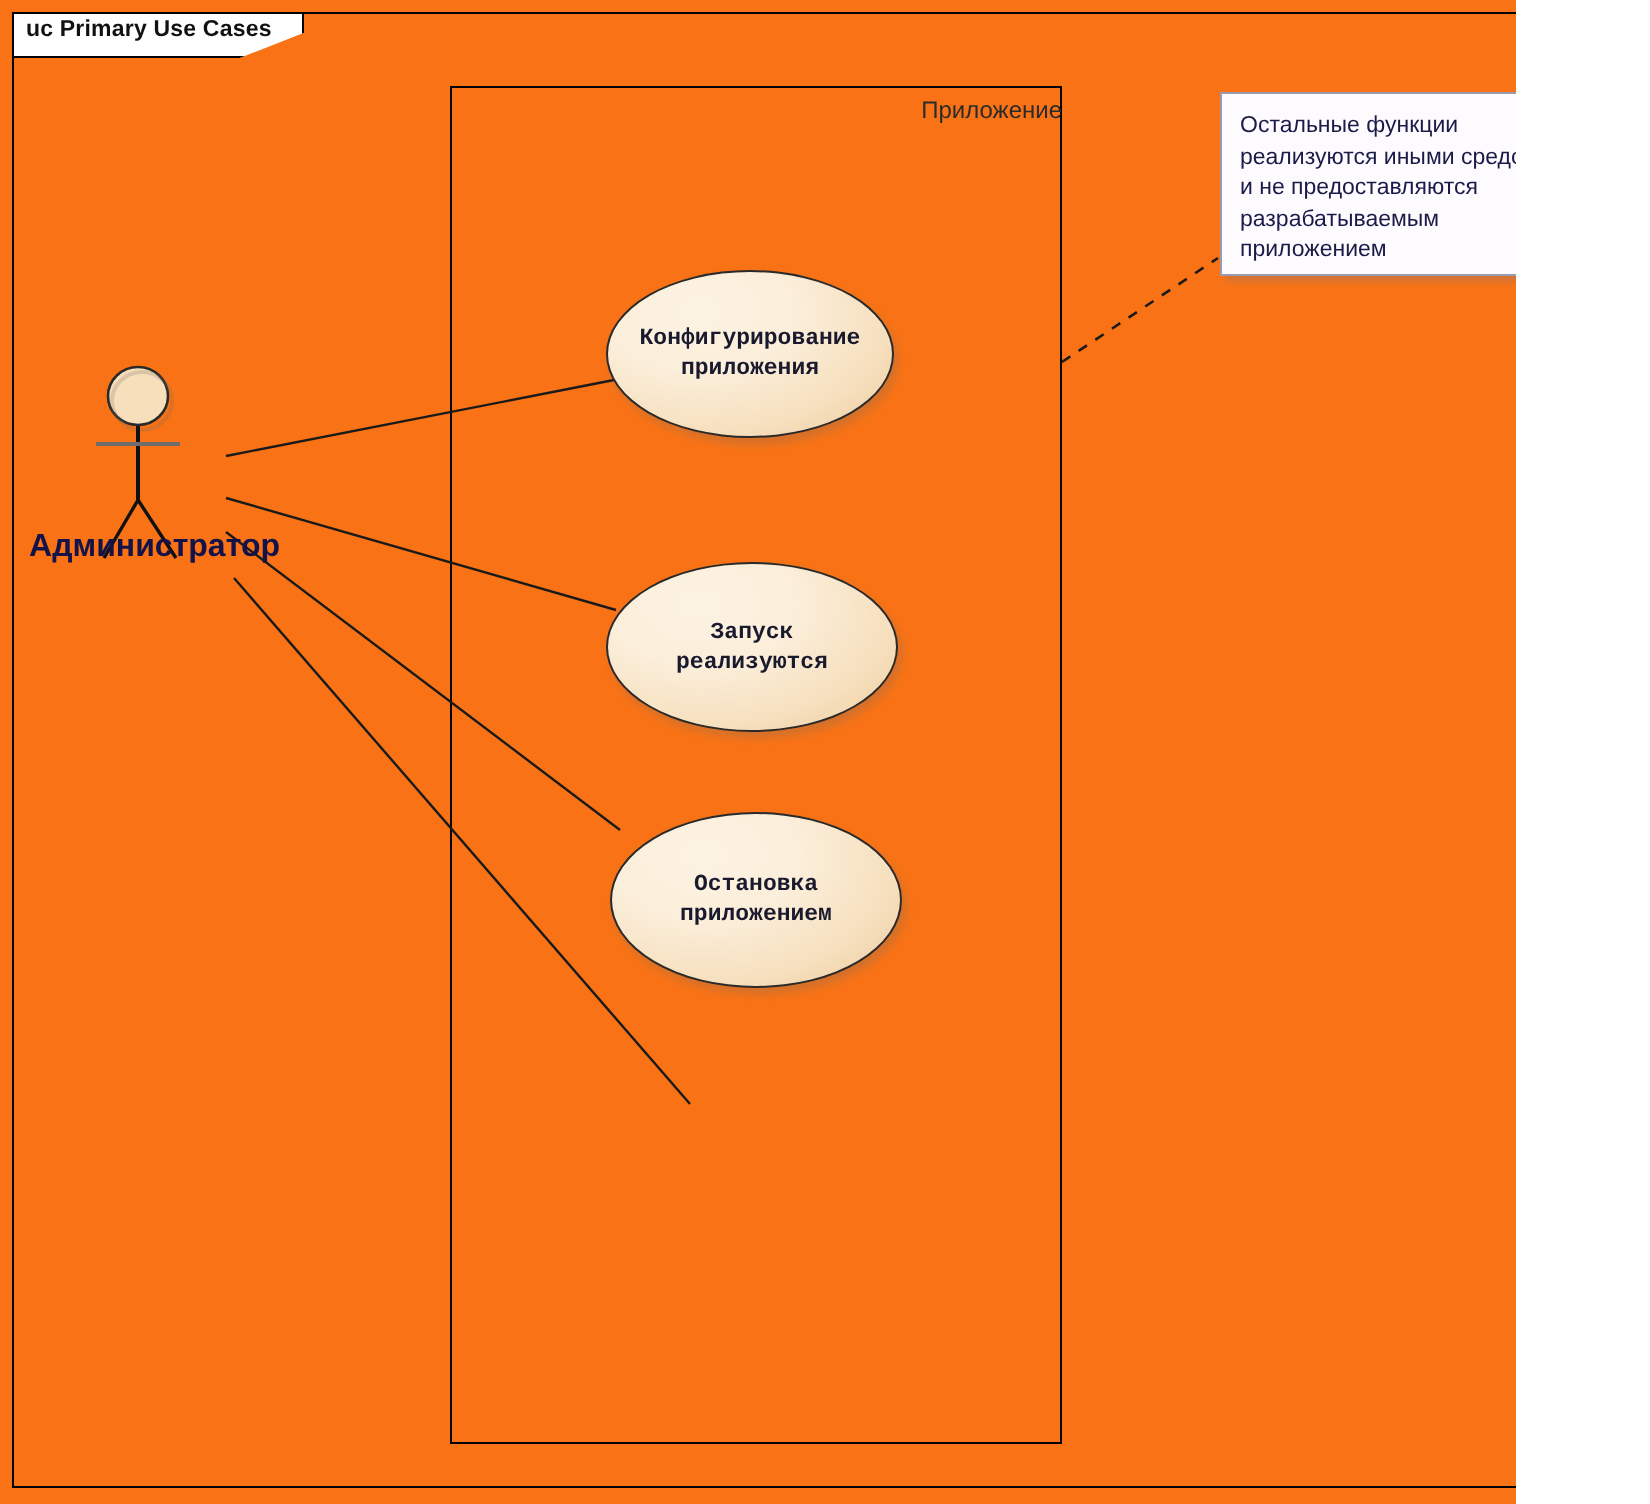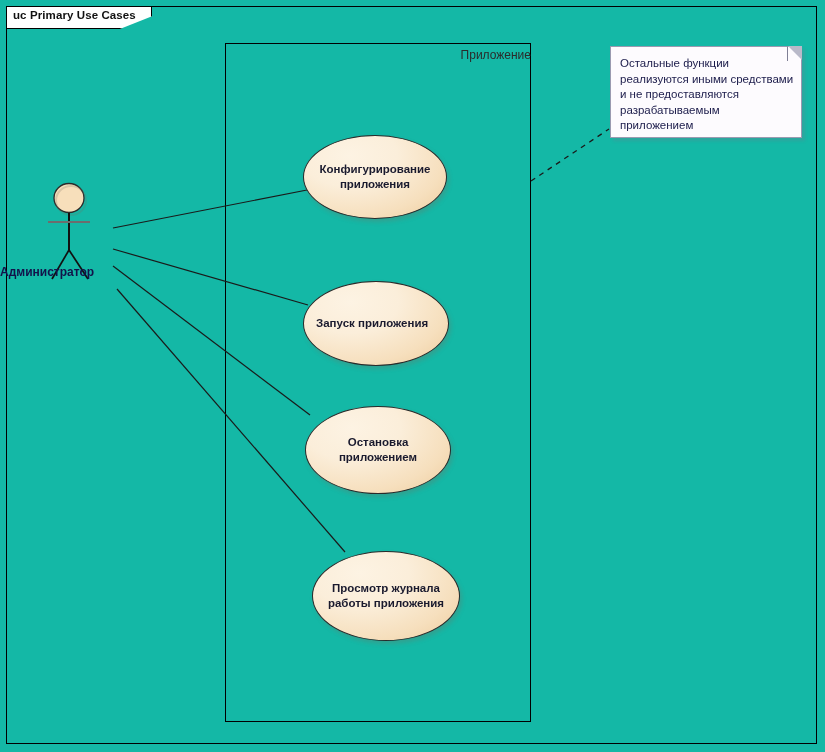--- a/index.html
+++ b/index.html
@@ -5,23 +5,23 @@
   html, body {
     margin: 0;
     padding: 0;
     background: #ffffff;
   }
   body {
     font-family: "Liberation Sans", sans-serif;
   }
   #canvas {
     position: relative;
-    width: 825px;
+    width: 758px;
     height: 752px;
-    background: #14b8a6;
+    background: #f97316;
     overflow: hidden;
   }
   
   #diagram-frame {
     position: absolute;
     left: 6px;
     top: 6px;
     width: 811px;
     height: 738px;
     border: 1px solid #000000;
@@ -81,36 +81,38 @@
   
   .usecase {
     position: absolute;
     border: 1px solid #2a2a2a;
     border-radius: 50%;
     background: radial-gradient(ellipse at 32% 24%, #fdf3e3 0%, #fbeeda 35%, #f6dfbd 70%, #edcb9c 100%);
     box-shadow: 2px 3px 4px rgba(120, 110, 95, 0.30);
     box-sizing: border-box;
     display: flex;
     align-items: center;
+    justify-content: center;
+    font-family: Liberation Mono, monospace;
   }
   .usecase-label {
     font-size: 11.5px;
     font-weight: bold;
     color: #1a1a2e;
     text-align: center;
     line-height: 15px;
     padding: 0 12px;
   }
   #actor-label {
     position: absolute;
     left: 0px;
     top: 265px;
     width: 140px;
-    text-align: left;
-    font-size: 12px;
+    text-align: right;
+    font-size: 16px;
     font-weight: bold;
     color: #13134a;
     white-space: nowrap;
   }
   
   #note-box {
     position: absolute;
     left: 610px;
     top: 46px;
     width: 192px;
@@ -181,30 +183,27 @@
     </g>
   </svg>
 
   <div id="actor-label">Администратор</div>
 
   <div class="usecase" style="left:303px; top:135px; width:144px; height:84px;">
     <span class="usecase-label">Конфигурирование приложения</span>
   </div>
 
   <div class="usecase" style="left:303px; top:281px; width:146px; height:85px;">
-    <span class="usecase-label">Запуск приложения</span>
+    <span class="usecase-label">Запуск реализуются</span>
   </div>
 
   <div class="usecase" style="left:305px; top:406px; width:146px; height:88px;">
     <span class="usecase-label">Остановка приложением</span>
   </div>
 
-  <div class="usecase" style="left:312px; top:551px; width:148px; height:90px;">
-    <span class="usecase-label">Просмотр журнала работы приложения</span>
-  </div>
 
   <div id="note-box">
     <div id="note-fold"></div>
     <div id="note-fold-edge"></div>
     <div id="note-text">Остальные функции реализуются иными средствами и не предоставляются разрабатываемым приложением</div>
   </div>
 
 </div>
 
 </body></html>

